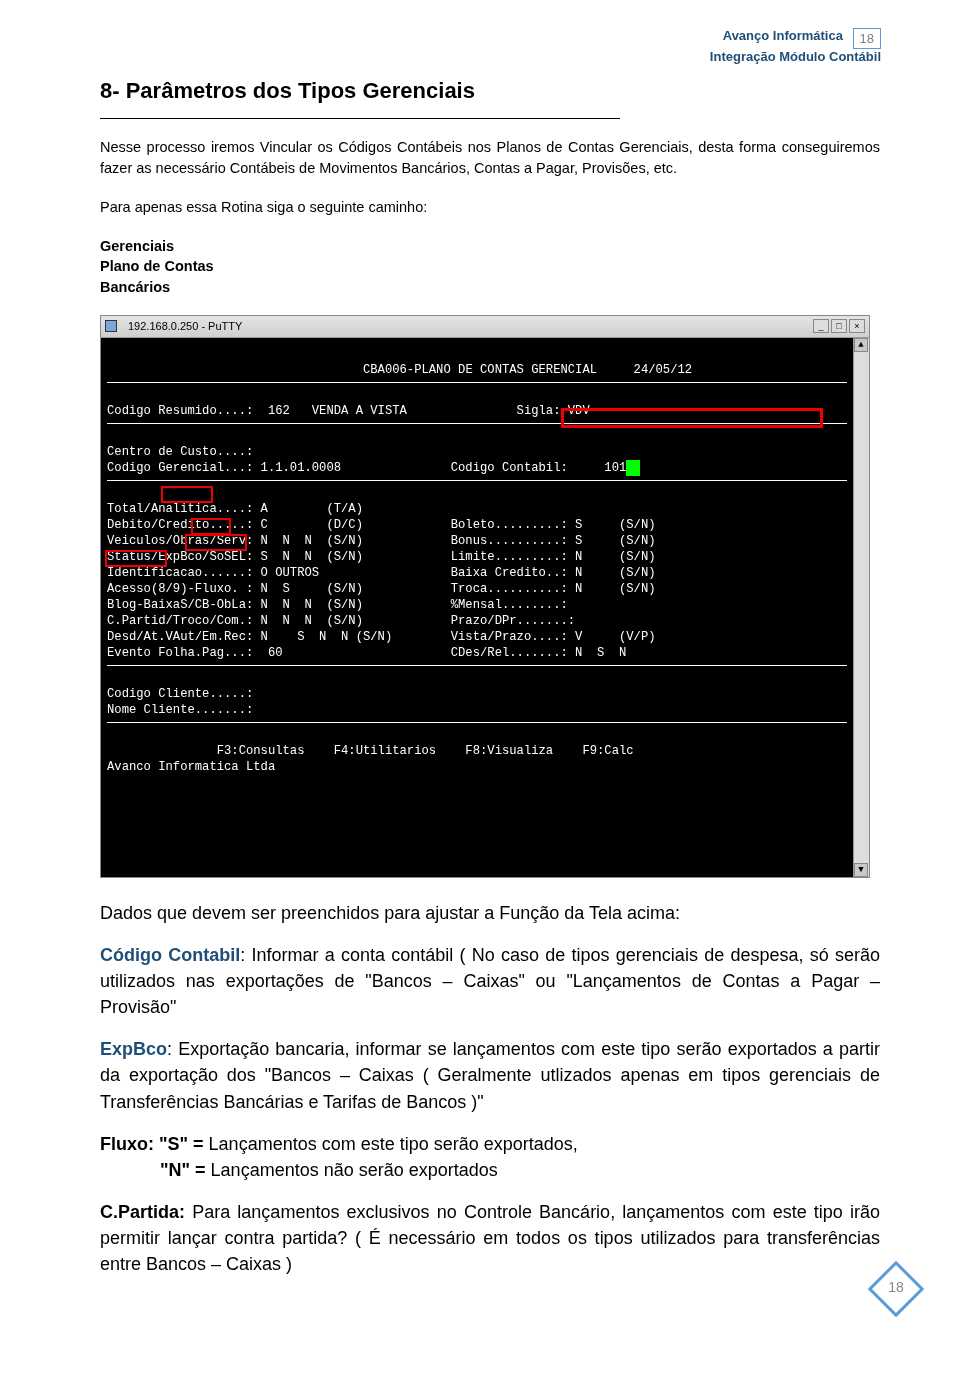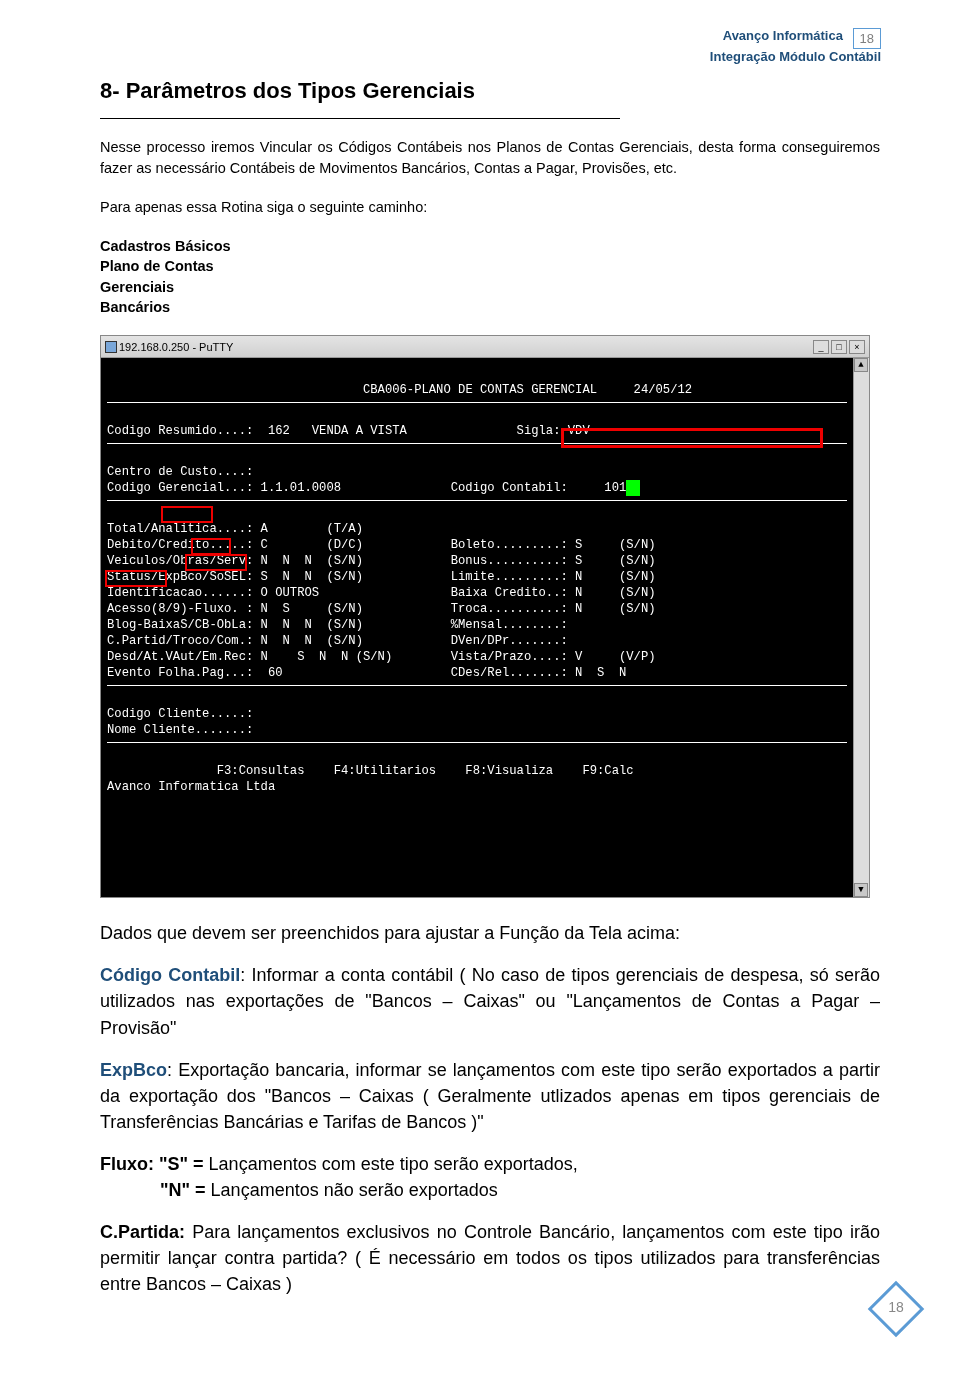--- a/index.html
+++ b/index.html
@@ -69,21 +69,21 @@
     background: linear-gradient(#e4e4e4,#d0d0d0);
     border-bottom: 1px solid #999;
     height: 22px;
     padding: 0 4px;
   }
   .term-titlebar .t-left {
     font-family: Arial, sans-serif;
     font-size: 11px;
     color: #000;
     display: flex;
-    gap: 2px;
+    gap: 11px;
   }
   .term-titlebar .t-icon {
     width: 12px; height: 12px;
     background: #7aa7d9;
     border: 1px solid #333;
   }
   .term-titlebar .t-btns {
     display: flex;
     gap: 2px;
   }
@@ -209,23 +209,22 @@
     <span class="pagenum-box">18</span><br>
     <span>Integração Módulo Contábil</span>
   </div>
 
   <h2 class="section-title">8- Parâmetros dos Tipos Gerenciais</h2>
 
   <p class="body-text">Nesse processo iremos Vincular os Códigos Contábeis nos Planos de Contas Gerenciais, desta forma conseguiremos fazer as necessário Contábeis de Movimentos Bancários, Contas a Pagar, Provisões, etc.</p>
   <p class="body-text">Para apenas essa Rotina siga o seguinte caminho:</p>
 
   <div class="body-text nav-path">
-    <div>Cadastros Básicos</div>
+    <div>Gerenciais</div>
     <div>Plano de Contas</div>
-    <div>Gerenciais</div>
     <div>Bancários</div>
   </div>
 
   <div class="term-window">
     <div class="term-titlebar">
       <div class="t-left">
         <span class="t-icon"></span>
         <span>192.168.0.250 - PuTTY</span>
       </div>
       <div class="t-btns">
@@ -243,21 +242,21 @@
 <span>Centro de Custo....:</span>
 <span>Codigo Gerencial...: 1.1.01.0008               Codigo Contabil:     101</span><span class="cursor-block">&nbsp;</span>
 <hr class="term-divider">
 <span>Total/Analitica....: A        (T/A)</span>
 <span>Debito/Credito.....: C        (D/C)            Boleto.........: S     (S/N)</span>
 <span>Veiculos/Obras/Serv: N  N  N  (S/N)            Bonus..........: S     (S/N)</span>
 <span>Status/ExpBco/SoSEL: S  N  N  (S/N)            Limite.........: N     (S/N)</span>
 <span>Identificacao......: O OUTROS                  Baixa Credito..: N     (S/N)</span>
 <span>Acesso(8/9)-Fluxo. : N  S     (S/N)            Troca..........: N     (S/N)</span>
 <span>Blog-BaixaS/CB-ObLa: N  N  N  (S/N)            %Mensal........:</span>
-<span>C.Partid/Troco/Com.: N  N  N  (S/N)            DVen/DPr.......:</span>
+<span>C.Partid/Troco/Com.: N  N  N  (S/N)            Prazo/DPr.......:</span>
 <span>Desd/At.VAut/Em.Rec: N    S  N  N (S/N)        Vista/Prazo....: V     (V/P)</span>
 <span>Evento Folha.Pag...:  60                       CDes/Rel.......: N  S  N</span>
 <hr class="term-divider">
 <span>Codigo Cliente.....:</span>
 <span>Nome Cliente.......:</span>
 <hr class="term-divider">
 <span>               F3:Consultas    F4:Utilitarios    F8:Visualiza    F9:Calc</span>
 <span>Avanco Informatica Ltda</span>
         <div class="redbox1"></div>
         <div class="redbox2"></div>

